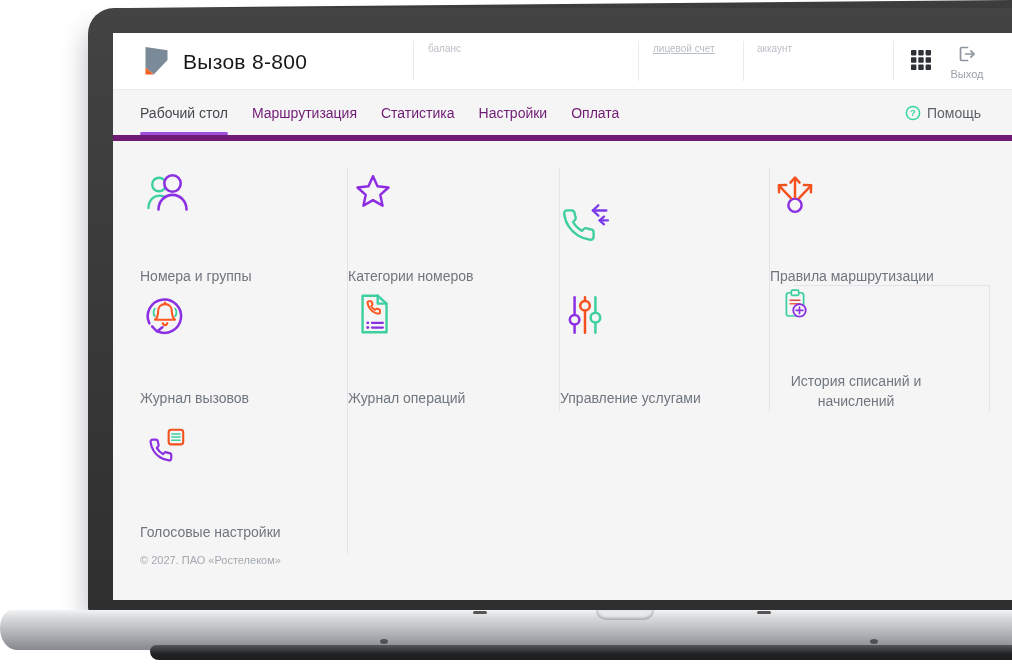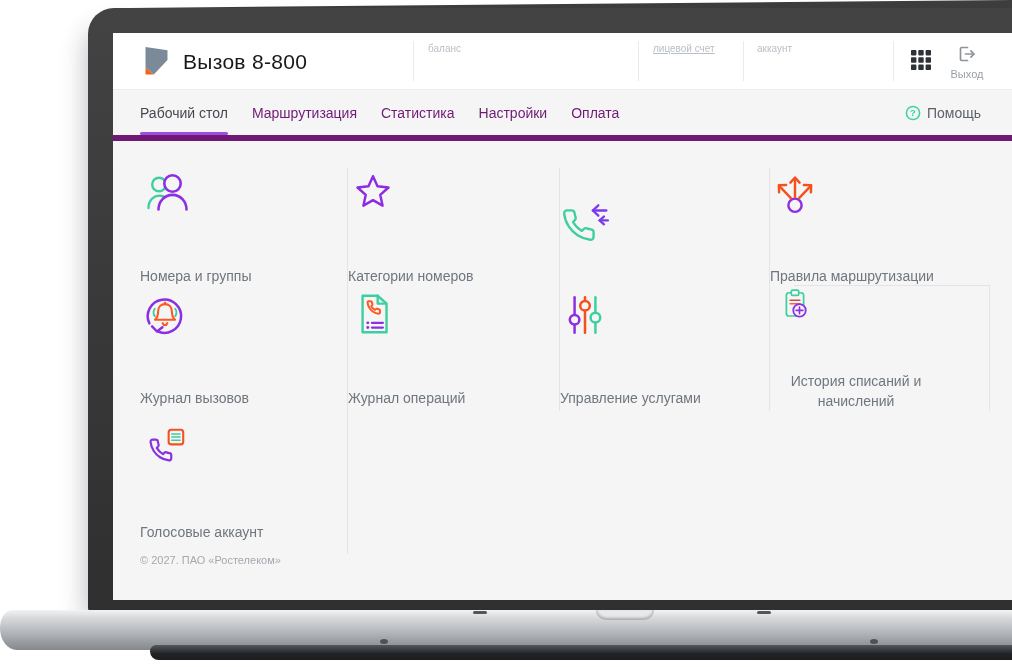--- a/index.html
+++ b/index.html
@@ -246,21 +246,21 @@
 
 
       <div class="cell cr">
         <svg class="tile-icon" width="50" height="50" viewBox="0 0 48 48">
           <g transform="translate(8,14) scale(1.0)" fill="none" stroke="#8b2fe2" stroke-width="2.1" stroke-linecap="round" stroke-linejoin="round">
             <path d="M22 16.92v3a2 2 0 0 1-2.18 2 19.79 19.79 0 0 1-8.63-3.07 19.5 19.5 0 0 1-6-6A19.79 19.79 0 0 1 2.12 4.18 2 2 0 0 1 4.11 2h3a2 2 0 0 1 2 1.72c.13.96.36 1.9.7 2.81a2 2 0 0 1-.45 2.11L8.09 9.91a16 16 0 0 0 6 6l1.27-1.27a2 2 0 0 1 2.11-.45c.91.34 1.85.57 2.81.7A2 2 0 0 1 22 16.92z"></path>
           </g>
           <rect x="27.5" y="6.5" width="14" height="14" rx="2.5" fill="#f5f5f6" stroke="#f4511e" stroke-width="2"></rect>
           <path d="M30.5 10.5 h8 M30.5 13.5 h8 M30.5 16.5 h8" stroke="#3ecfa0" stroke-width="1.5" stroke-linecap="round"></path>
         </svg>
-        <div class="tile-label">Голосовые аккаунт</div>
+        <div class="tile-label">Голосовые настройки</div>
       </div>
 
       <div class="cell"></div>
     </div>
 
     <div class="copyright">© 2027. ПАО «Ростелеком»</div>
   </div>
 
   <div class="base"></div>
   <div class="base-notch"></div>

